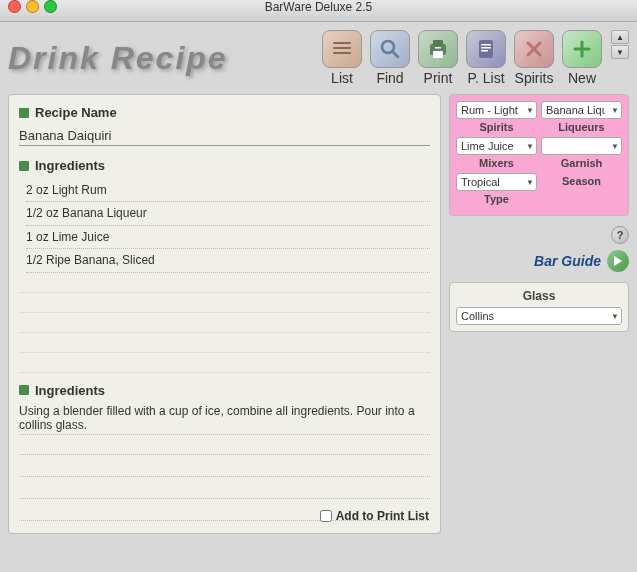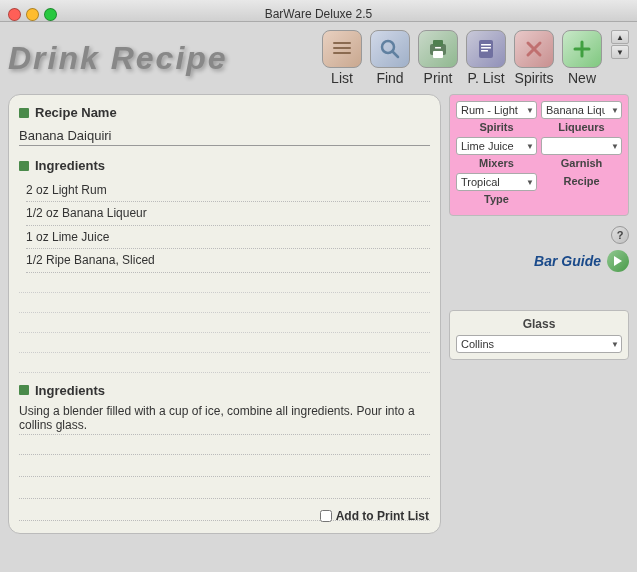--- a/index.html
+++ b/index.html
@@ -11,21 +11,21 @@
       width: 637px;
       height: 572px;
       overflow: hidden;
     }
 
     
     .title-bar {
       background: linear-gradient(to bottom, #e8e8e8, #d0d0d0);
       height: 22px;
       display: flex;
-      align-items: flex-end;
+      align-items: flex-start;
       justify-content: center;
       border-bottom: 1px solid #aaa;
       position: relative;
     }
     .title-bar-buttons {
       position: absolute;
       left: 8px;
       display: flex;
       gap: 5px;
     }
@@ -128,21 +128,21 @@
     .content-area {
       display: flex;
       gap: 8px;
       height: 440px;
     }
 
     
     .left-panel {
       background: #f0f0e8;
       border: 1px solid #bbb;
-      border-radius: 12px;
+      border-radius: 4px;
       flex: 1;
       padding: 10px;
       position: relative;
     }
 
     .section-header {
       display: flex;
       align-items: center;
       gap: 6px;
       margin-bottom: 6px;
@@ -279,21 +279,20 @@
       pointer-events: none;
     }
 
     
     .glass-panel {
       background: #f0f0e8;
       border: 1px solid #bbb;
       border-radius: 4px;
       padding: 6px;
       text-align: center;
-      margin-top: 28px;
     }
 
     .glass-label {
       font-size: 12px;
       font-weight: bold;
       color: #444;
       margin-bottom: 4px;
     }
 
     .bar-guide-btn {
@@ -530,21 +529,21 @@
           <div class="filter-group">
             <div class="select-wrapper">
               <select>
                 <option value="Tropical" selected="">Tropical</option>
                 <option>Classic</option>
               </select>
             </div>
             <div class="filter-label">Type</div>
           </div>
           <div class="filter-group">
-            <div class="filter-label">Recipe</div>
+            <div class="filter-label">Season</div>
           </div>
         </div>
       </div>
 
       <div style="display:flex; flex-direction:column; padding: 4px 0;">
         <div style="display:flex; justify-content:flex-end; margin-bottom: 6px;">
           <div class="help-btn">?</div>
         </div>
 
         <div class="bar-guide-btn" style="display:flex; align-items:center; justify-content:flex-end; gap:6px;">

